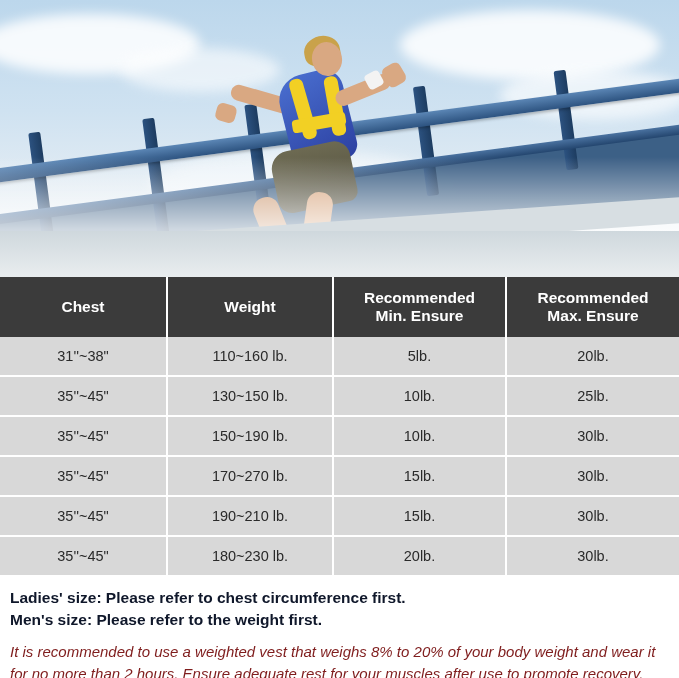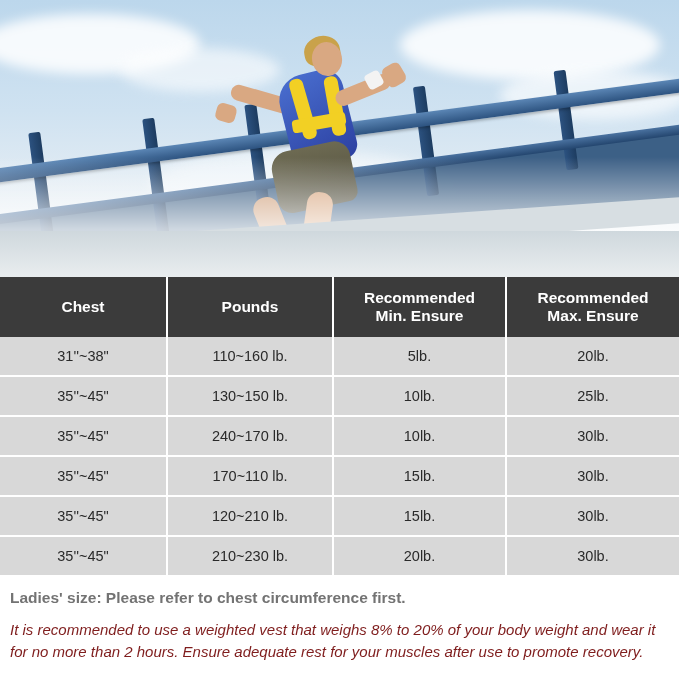--- a/index.html
+++ b/index.html
@@ -147,21 +147,21 @@
   col.c-chest { width: 167px; }
   col.c-weight { width: 166px; }
   col.c-min { width: 173px; }
   col.c-max { width: 173px; }
 
   
   .notes {
     padding: 12px 10px 0 10px;
   }
   .note-orange {
-    color: #737373;
+    color: #0f172a;
     font-weight: bold;
     font-size: 15.5px;
     line-height: 1.42;
     margin: 0;
   }
   .note-black {
     color: #7f1d1d;
     font-size: 15px;
     line-height: 1.46;
     margin: 10px 0 0 0;
@@ -214,21 +214,21 @@
   <table class="size-table">
     <colgroup>
       <col class="c-chest">
         <col class="c-weight">
         <col class="c-min">
         <col class="c-max">
     </colgroup>
     <thead>
       <tr>
         <th><span>Chest</span></th>
-        <th><span>Pounds</span></th>
+        <th><span>Weight</span></th>
         <th>
           <span>Recommended</span><br>
           <span>Min. Ensure</span>
         </th>
         <th>
           <span>Recommended</span><br>
           <span>Max. Ensure</span>
         </th>
       </tr>
     </thead>
@@ -240,43 +240,44 @@
         <td>20lb.</td>
       </tr>
       <tr>
         <td>35''~45"</td>
         <td>130~150 lb.</td>
         <td>10lb.</td>
         <td>25lb.</td>
       </tr>
       <tr>
         <td>35''~45"</td>
-        <td>240~170 lb.</td>
+        <td>150~190 lb.</td>
         <td>10lb.</td>
         <td>30lb.</td>
       </tr>
       <tr>
         <td>35''~45"</td>
-        <td>170~110 lb.</td>
+        <td>170~270 lb.</td>
         <td>15lb.</td>
         <td>30lb.</td>
       </tr>
       <tr>
         <td>35''~45"</td>
-        <td>120~210 lb.</td>
+        <td>190~210 lb.</td>
         <td>15lb.</td>
         <td>30lb.</td>
       </tr>
       <tr>
         <td>35''~45"</td>
-        <td>210~230 lb.</td>
+        <td>180~230 lb.</td>
         <td>20lb.</td>
         <td>30lb.</td>
       </tr>
     </tbody>
   </table>
 
   <div class="notes">
     <p class="note-orange">Ladies' size: Please refer to chest circumference first.</p>
+    <p class="note-orange">Men's size: Please refer to the weight first.</p>
     <p class="note-black">It is recommended to use a weighted vest that weighs 8% to 20% of your body weight and wear it for no more than 2 hours. Ensure adequate rest for your muscles after use to promote recovery.</p>
   </div>
 
 </div>
 
 </body></html>

